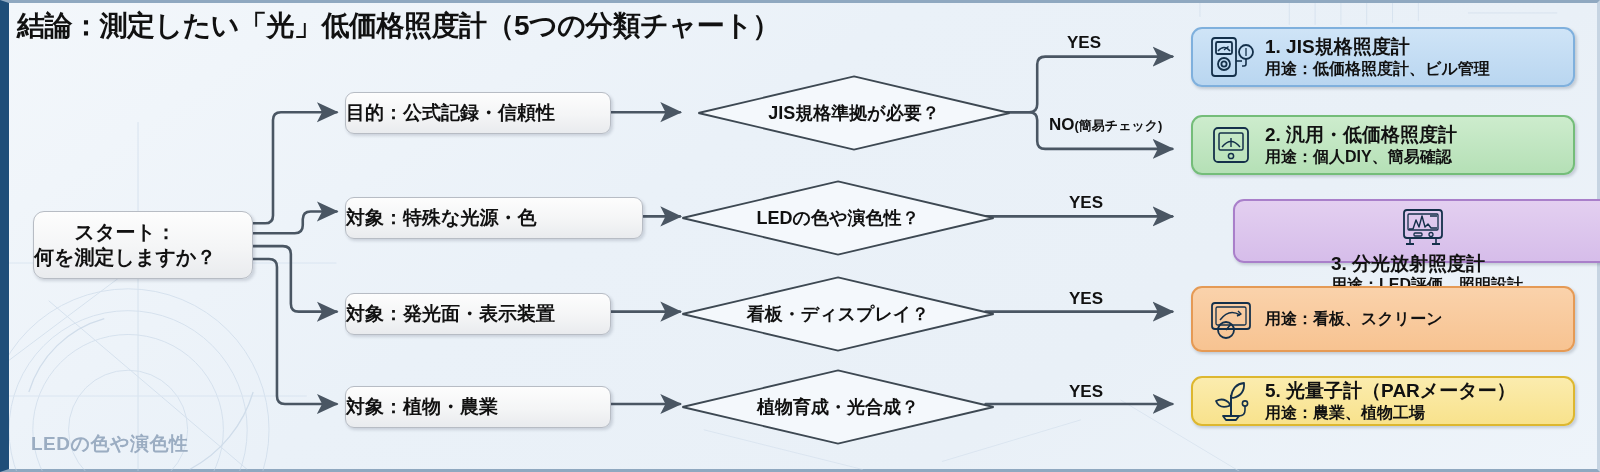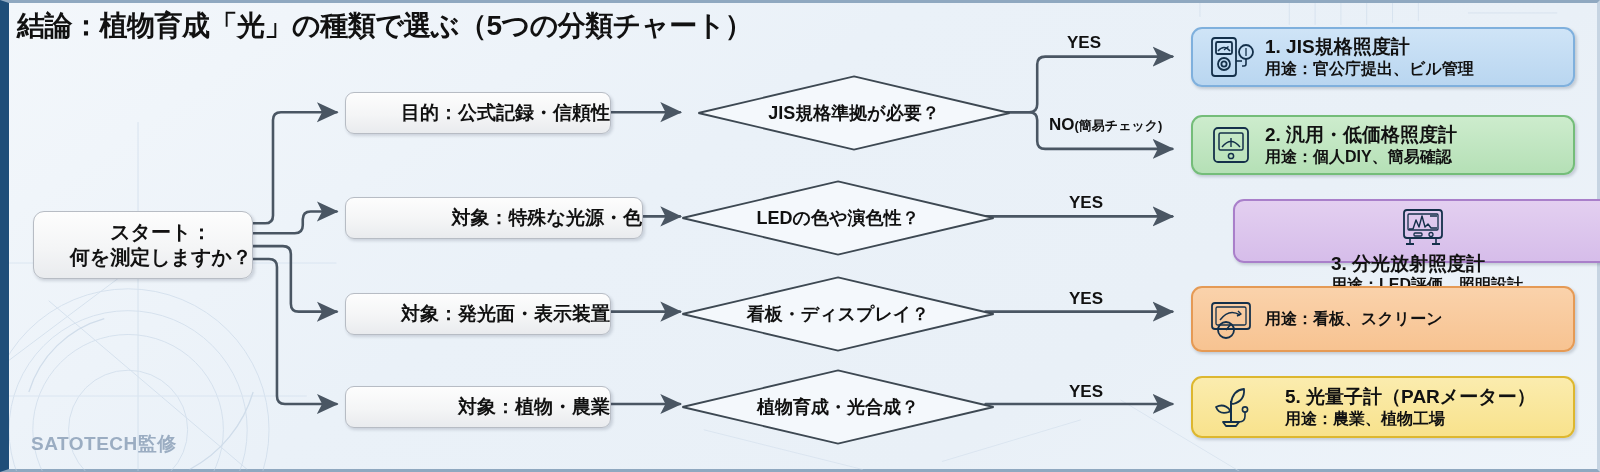--- a/index.html
+++ b/index.html
@@ -32,21 +32,21 @@
     letter-spacing: .5px;
   }
 
   
   .node {
     position: absolute;
     background: linear-gradient(180deg,#fdfdfd 0%, #f4f5f6 55%, #e9ebee 100%);
     border: 1.6px solid #b7bcc4;
     border-radius: 9px;
     box-shadow: 1.5px 2px 3px rgba(40,55,75,.17);
-    display: flex; align-items: center; justify-content: flex-end;
+    display: flex; align-items: center; justify-content: flex-start;
     text-align: center;
     color: #111; font-weight: 700;
   }
   .node.start { font-size: 20px; line-height: 1.25; border-radius: 11px; }
   .node.cat { font-size: 19px; }
 
   
   .diamond {
     position: absolute;
     display: flex; align-items: center; justify-content: center;
@@ -114,22 +114,22 @@
       <path d="M1200 0 L1200 14"></path>
       <path d="M1470 10 L1560 10"></path>
     </g>
     <g stroke="#cfdcea" stroke-width="1" fill="none">
       <path d="M700 430 L860 470"></path>
       <path d="M1120 400 L1240 472"></path>
       <path d="M940 462 L1080 420"></path>
     </g>
   </svg>
 
-  <div class="title">結論：植物育成「光」の種類で選ぶ（5つの分類チャート）</div>
-  <div class="watermark">SATOTECH監修</div>
+  <div class="title">結論：測定したい「光」低価格照度計（5つの分類チャート）</div>
+  <div class="watermark">LEDの色や演色性</div>
 
   <svg id="wires" viewBox="0 0 1600 472">
     <defs>
       <marker id="ah" markerWidth="9" markerHeight="9" refX="7.6" refY="4.5" orient="auto">
         <path d="M0,0.6 L8.4,4.5 L0,8.4 L2,4.5 Z" fill="#4a5663"></path>
       </marker>
     </defs>
     <g stroke="#4a5663" stroke-width="2.6" fill="none" stroke-linecap="round" stroke-linejoin="round">
 
       <path d="M243 222 H258 Q266 222 266 214 V118 Q266 110 274 110 H330" marker-end="url(#ah)"></path>
@@ -223,21 +223,21 @@
       <path d="M19 19 L23.5 15.5" stroke-width="1.4"></path>
       <circle cx="19" cy="33" r="6"></circle>
       <circle cx="19" cy="33" r="2.6"></circle>
       <path d="M31 30 L37 30" stroke-width="1.6"></path>
       <circle cx="41" cy="21" r="7"></circle>
       <path d="M41 28 L41 33 Q41 35 39 35 L37 35" stroke-width="1.6"></path>
       <path d="M41 17 L41 25" stroke-width="1.3"></path>
     </svg>
     <div class="txt">
       <div class="t1">1. JIS規格照度計</div>
-      <div class="t2">用途：官公庁提出、ビル管理</div>
+      <div class="t2">用途：低価格照度計、ビル管理</div>
     </div>
   </div>
 
   <div class="card c-green" style="left:1182px; top:112px; width:384px; height:60px;">
     <svg class="ic" viewBox="0 0 52 52" fill="none" stroke="#14304a" stroke-width="1.8">
       <rect x="9" y="9" width="34" height="34" rx="4"></rect>
       <rect x="14" y="14" width="24" height="17" rx="1.5" stroke-width="1.5"></rect>
       <path d="M17 28 Q26 17 35 28" stroke-width="1.4"></path>
       <path d="M26 28 L26 19" stroke-width="1.4"></path>
       <circle cx="26" cy="37" r="2.6" stroke-width="1.5"></circle>
@@ -272,21 +272,21 @@
       <path d="M15 27 Q24 15 35 22" stroke-width="1.5"></path>
       <path d="M33 18 L36 21 L32 23" stroke-width="1.4" stroke-linejoin="round"></path>
       <circle cx="21" cy="37" r="8"></circle>
       <path d="M21 37 L26 31" stroke-width="1.5"></path>
     </svg>
     <div class="txt">
       <div class="t2">用途：看板、スクリーン</div>
     </div>
   </div>
 
-  <div class="card c-yellow" style="left:1182px; top:373px; width:384px; height:62px;gap:20px;">
+  <div class="card c-yellow" style="left:1182px; top:373px; width:384px; height:50px;">
     <svg class="ic" viewBox="0 0 52 52" fill="none" stroke="#14304a" stroke-width="1.8">
       <path d="M26 40 L26 20" stroke-width="2"></path>
       <path d="M26 22 Q28 9 39 8 Q40 20 28 23 Z" stroke-linejoin="round"></path>
       <path d="M25 29 Q19 22 11 26 Q14 34 24 31 Z" stroke-linejoin="round"></path>
       <path d="M18 41 L34 41 L31 45 L21 45 Z" stroke-linejoin="round"></path>
       <path d="M34 41 Q40 41 40 35 L40 31" stroke-width="1.6"></path>
       <circle cx="40" cy="28.5" r="2.6" stroke-width="1.6"></circle>
     </svg>
     <div class="txt">
       <div class="t1">5. 光量子計（PARメーター）</div>

